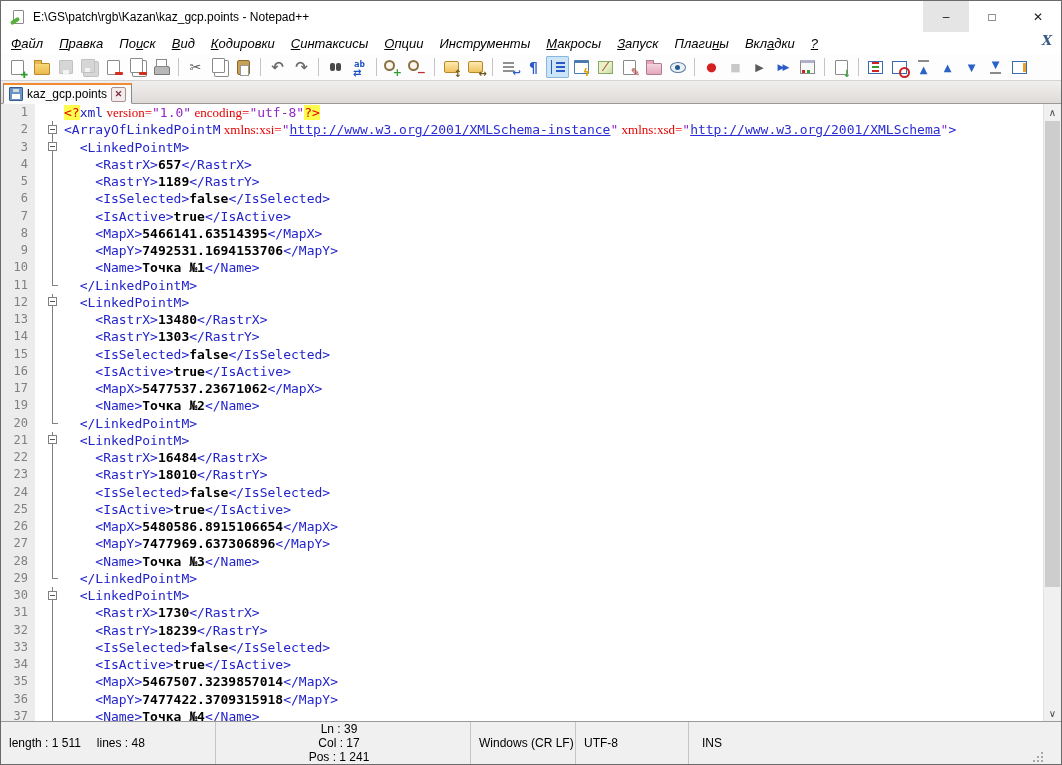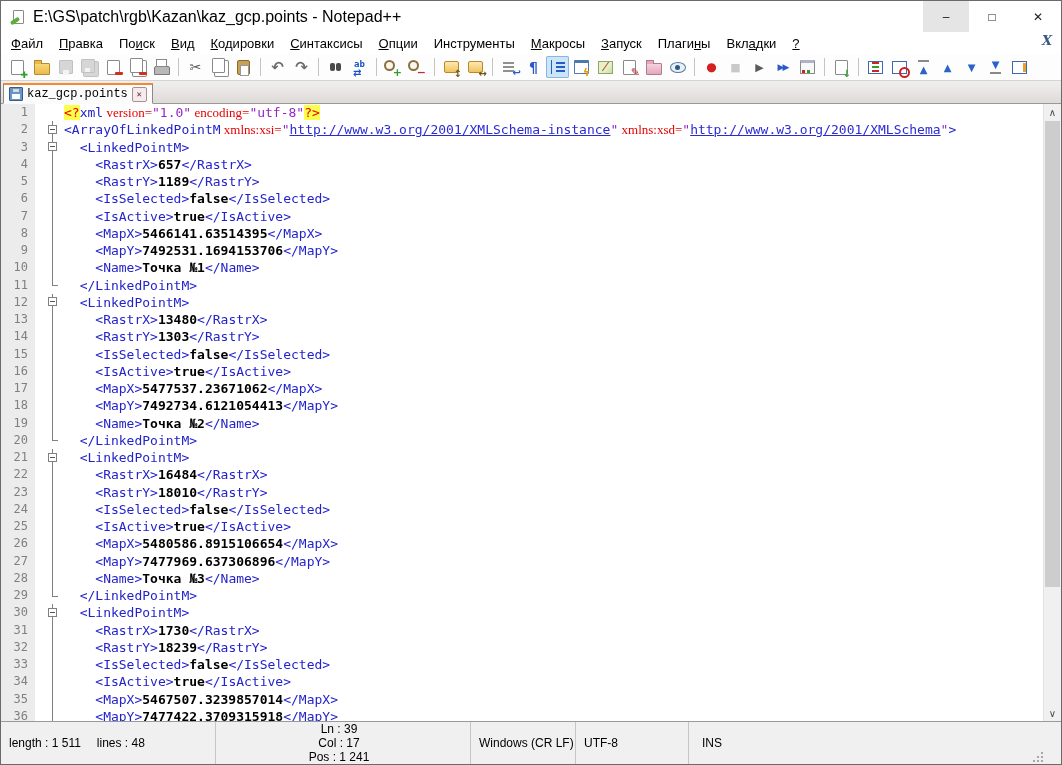--- a/index.html
+++ b/index.html
@@ -4,28 +4,28 @@
 <style>
   html,body{margin:0;padding:0;background:#c8c8c8;}
   .window{width:1062px;height:765px;box-sizing:border-box;border:1px solid #6a6a6a;
     display:flex;flex-direction:column;background:#fff;font-family:"Liberation Sans",sans-serif;}
 
   
   .titlebar{flex:0 0 31px;display:flex;align-items:center;padding-left:9px;background:#fff;}
   .app-icon{width:16px;height:16px;position:relative;flex:0 0 16px;}
   .app-icon::before{content:"";position:absolute;top:1px;left:3px;right:2px;bottom:1px;background:#fff;border:1px solid #8a8a8a;border-radius:1px;}
   .app-icon::after{content:"";position:absolute;left:0;bottom:2px;width:10px;height:4px;background:#58b03a;border-radius:2px;transform:rotate(-35deg);}
-  .title-text{font-size:16px;color:#000;margin-left:7px;flex:1;white-space:nowrap;overflow:hidden;}
+  .title-text{font-size:12px;color:#000;margin-left:7px;flex:1;white-space:nowrap;overflow:hidden;}
   .win-btns{display:flex;height:31px;}
   .win-btn{width:46px;display:flex;align-items:center;justify-content:center;font-size:12px;color:#1a1a1a;}
   .win-btn.min{background:#e5e5e5;}
 
   
   .menubar{flex:0 0 22px;display:flex;align-items:center;padding-left:2px;position:relative;font-size:13px;color:#000;}
-  .menu-item{padding:2px 8px;white-space:nowrap;}
+  .menu-item{padding:2px 8px;white-space:nowrap;font-style:italic;}
   .menu-item u{text-decoration:underline;}
   .menu-x{position:absolute;right:9px;top:1px;font-family:"DejaVu Serif",serif;font-style:italic;font-weight:bold;font-size:13px;color:#3a5a82;}
 
   
   .toolbar{flex:0 0 26px;display:flex;align-items:center;padding-left:5px;gap:1px;background:#fdfdfd;}
   .tbsep{width:1px;height:18px;background:#c4c4c4;margin:0 4px;flex:0 0 1px;}
   .tbi{position:relative;width:23px;height:22px;flex:0 0 23px;display:inline-flex;align-items:center;justify-content:center;border-radius:2px;}
   .tbi::before,.tbi::after{font-family:"DejaVu Sans",sans-serif;}
   .tbi.pressed{background:#cde6f7;box-shadow:inset 0 0 0 1px #86b6e2;}
   .tbi.disabled{opacity:.45;filter:grayscale(.9);}
@@ -100,21 +100,21 @@
   .ic-fold-all::after{content:"▲";color:#2a62c8;font-size:10px;margin-top:5px;}
   .ic-collapse-level::before{content:"▲";color:#2a62c8;font-size:10px;}
   .ic-expand-level::before{content:"▼";color:#2a62c8;font-size:10px;}
   .ic-unfold-all::before{content:"";position:absolute;bottom:4px;left:6px;width:11px;height:2px;background:#8a8a8a;}
   .ic-unfold-all::after{content:"▼";color:#2a62c8;font-size:10px;margin-bottom:5px;}
   .ic-panel-view::before{content:"";width:13px;height:11px;background:#fff;border:1px solid #3a6ab0;}
   .ic-panel-view::after{content:"";position:absolute;right:5px;top:7px;width:3px;height:9px;background:#e8a030;}
 
   
   .tabbar{flex:0 0 22px;background:linear-gradient(#f1efee,#dedad8);border-top:1px solid #d4d4d4;border-bottom:1px solid #989898;display:flex;align-items:flex-end;padding-left:2px;}
-  .tab{height:21px;box-sizing:border-box;margin-bottom:-1px;background:#fbfbfb;border:1px solid #8a8a8a;border-bottom:1px solid #fbfbfb;border-top:2px solid #ef8b33;display:flex;align-items:center;gap:4px;padding:0 5px;font-size:12px;color:#000;font-family:Liberation Mono, monospace;}
+  .tab{height:21px;box-sizing:border-box;margin-bottom:-1px;background:#fbfbfb;border:1px solid #8a8a8a;border-bottom:1px solid #fbfbfb;border-top:2px solid #ef8b33;display:flex;align-items:center;gap:4px;padding:0 5px;font-size:12px;color:#000;}
   .tab-floppy{width:12px;height:12px;position:relative;background:#6a93cc;border:1px solid #3a5a8a;border-radius:1px;flex:0 0 12px;}
   .tab-floppy::before{content:"";position:absolute;top:1px;left:3px;right:3px;height:3px;background:#cfe0d2;}
   .tab-floppy::after{content:"";position:absolute;bottom:1px;left:2px;right:2px;height:5px;background:#fff;}
   .tab-close{width:13px;height:13px;border:1px solid #a89090;background:#f4ecec;border-radius:2px;display:flex;align-items:center;justify-content:center;flex:0 0 13px;}
   .tab-close::before{content:"✕";font-size:9px;font-weight:bold;color:#7a2a3a;}
 
   
   .editor{flex:1;display:flex;overflow:hidden;background:#fff;}
   .code-area{flex:1;overflow:hidden;}
   .ln-row{display:flex;height:17.26px;line-height:17.26px;font-family:"DejaVu Sans Mono",monospace;font-size:13px;}
@@ -343,26 +343,20 @@
           <span class="ln-fold f-line"></span>
           <span class="ln-code"><span>    </span><span class="s-tag">&lt;IsActive&gt;</span><span class="s-val">true</span><span class="s-tag">&lt;/IsActive&gt;</span></span>
         </div>
         <div class="ln-row">
           <span class="ln-num">17</span>
           <span class="ln-bm"></span>
           <span class="ln-fold f-line"></span>
           <span class="ln-code"><span>    </span><span class="s-tag">&lt;MapX&gt;</span><span class="s-val">5477537.23671062</span><span class="s-tag">&lt;/MapX&gt;</span></span>
         </div>
         <div class="ln-row">
-          <span class="ln-num">18</span>
-          <span class="ln-bm"></span>
-          <span class="ln-fold f-line"></span>
-          <span class="ln-code"><span>    </span><span class="s-tag">&lt;MapY&gt;</span><span class="s-val">7492734.6121054413</span><span class="s-tag">&lt;/MapY&gt;</span></span>
-        </div>
-        <div class="ln-row">
           <span class="ln-num">19</span>
           <span class="ln-bm"></span>
           <span class="ln-fold f-line"></span>
           <span class="ln-code"><span>    </span><span class="s-tag">&lt;Name&gt;</span><span class="s-val">Точка №2</span><span class="s-tag">&lt;/Name&gt;</span></span>
         </div>
         <div class="ln-row">
           <span class="ln-num">20</span>
           <span class="ln-bm"></span>
           <span class="ln-fold f-end"></span>
           <span class="ln-code"><span>  </span><span class="s-tag">&lt;/LinkedPointM&gt;</span></span>

